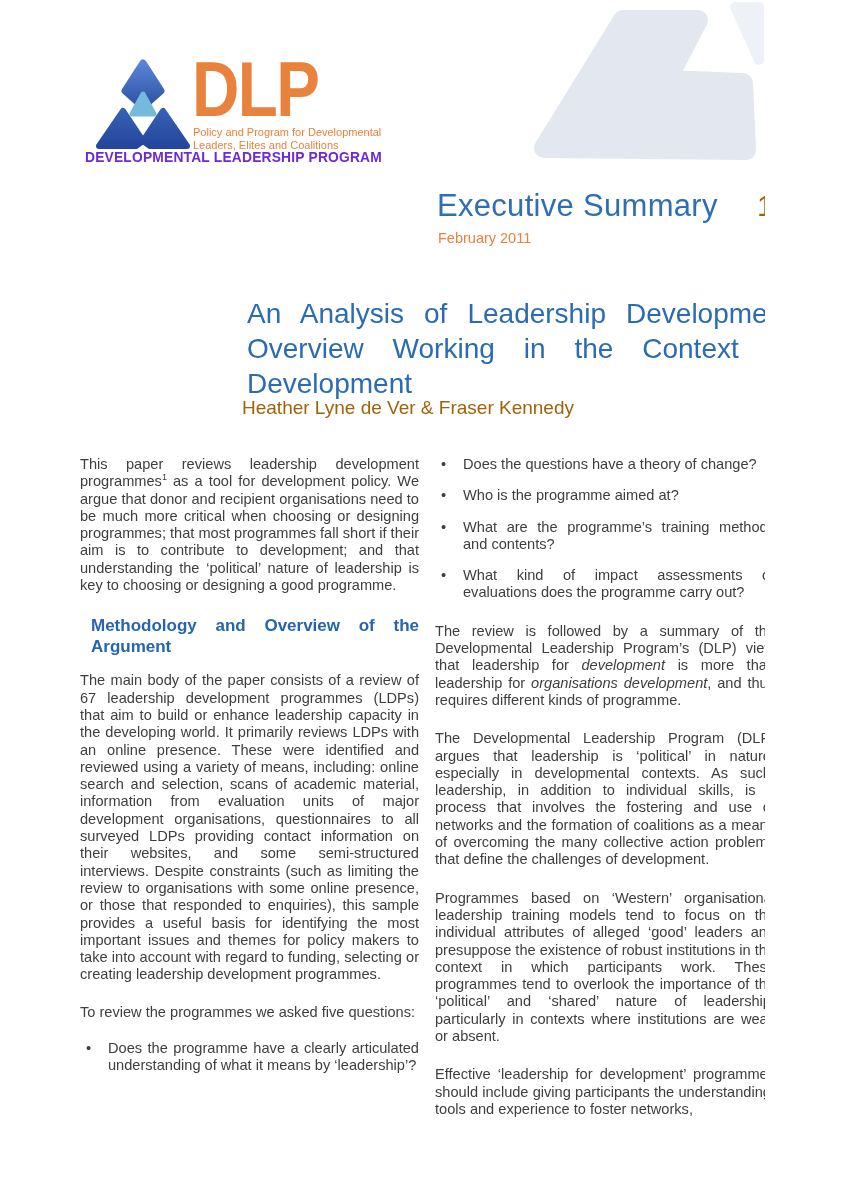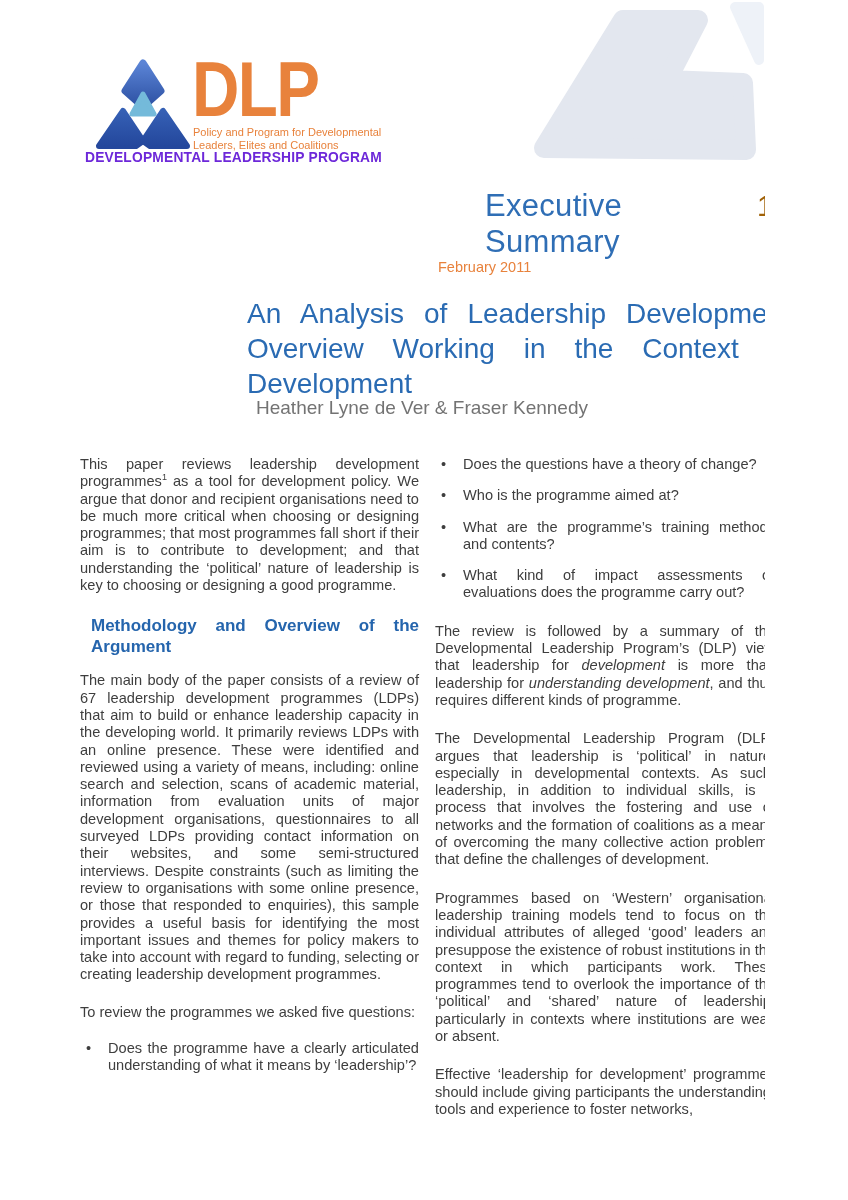--- a/index.html
+++ b/index.html
@@ -13,28 +13,28 @@
   .logo-mark { position:absolute; left:90px; top:57px; width:106px; height:94px; }
   .logo-acronym {
     position:absolute; left:192px; top:50px; font-size:82px; font-weight:bold;
     color:#e8823c; line-height:1; letter-spacing:-2px;
     transform:scale(0.80,0.95); transform-origin:top left; white-space:nowrap;
   }
   .logo-tagline { position:absolute; left:193px; top:126px; font-size:11px; line-height:12.5px; color:#e8823c; }
   .org-name { position:absolute; left:85px; top:150px; font-size:13.8px; font-weight:bold; color:#6d28d9; letter-spacing:0.2px; }
   
   .exec-row { position:absolute; left:437px; top:188px; width:350px; display:flex; justify-content:space-between; align-items:baseline; }
-  .exec-title { color:#2f6eb5; font-size:31px; font-weight:400; letter-spacing:0.3px;margin-left:48px; }
+  .exec-title { color:#2f6eb5; font-size:31px; font-weight:400; letter-spacing:0.3px; }
   .exec-num { color:#a16207; font-size:29px; font-weight:400; }
-  .exec-date { position:absolute; left:438px; top:230px; color:#e8823c; font-size:14.5px;margin-top:29px; }
+  .exec-date { position:absolute; left:438px; top:230px; color:#e8823c; font-size:14.5px; }
   
   .article-title { position:absolute; left:247px; top:296px; width:544px; color:#2a6bb3; font-size:28px; line-height:35px; }
   .t-line { width:100%; }
   .stretch { text-align:justify; text-align-last:justify; }
-  .article-authors { position:absolute; left:256px; top:397px; color:#737373; font-size:19px; }
+  .article-authors { position:absolute; left:242px; top:397px; color:#a16207; font-size:19px; }
   
   .col { position:absolute; top:456px; font-size:14.6px; line-height:17.3px; color:#3e3e3e; }
   .col-left  { left:80px;  width:339px; }
   .col-right { left:435px; width:340px; }
   .col p { margin:0; text-align:justify; }
   .section-heading { color:#2565ad; font-weight:bold; font-size:17px; line-height:21px; margin:21px 0 0 11px; }
   .mt-body { margin-top:15px !important; }
   .mt-para { margin-top:21px !important; }
   .mt-q { margin-top:20px !important; }
   sup.fn { font-size:9px; vertical-align:super; line-height:0; }
@@ -125,20 +125,20 @@
       <div class="bullet-item">
         <span class="bullet-marker">•</span>
         <span class="bullet-text">What are the programme’s training methods and contents?</span>
       </div>
       <div class="bullet-item">
         <span class="bullet-marker">•</span>
         <span class="bullet-text">What kind of impact assessments or evaluations does the programme carry out?</span>
       </div>
     </div>
 
-    <p class="mt-para"><span>The review is followed by a summary of the Developmental Leadership Program’s (DLP) view that leadership for </span><span class="em">development</span><span> is more than leadership for </span><span class="em">understanding development</span><span>, and thus requires different kinds of programme.</span></p>
+    <p class="mt-para"><span>The review is followed by a summary of the Developmental Leadership Program’s (DLP) view that leadership for </span><span class="em">development</span><span> is more than leadership for </span><span class="em">organisations development</span><span>, and thus requires different kinds of programme.</span></p>
 
     <p class="mt-para">The Developmental Leadership Program (DLP) argues that leadership is ‘political’ in nature, especially in developmental contexts. As such, leadership, in addition to individual skills, is a process that involves the fostering and use of networks and the formation of coalitions as a means of overcoming the many collective action problems that define the challenges of development.</p>
     <p class="mt-para">Programmes based on ‘Western’ organisational leadership training models tend to focus on the individual attributes of alleged ‘good’ leaders and presuppose the existence of robust institutions in the context in which participants work. These programmes tend to overlook the importance of the ‘political’ and ‘shared’ nature of leadership, particularly in contexts where institutions are weak or absent.</p>
     <p class="mt-para">Effective ‘leadership for development’ programmes should include giving participants the understanding, tools and experience to foster networks,</p>
   </div>
 
 </div>
 
 </body></html>

